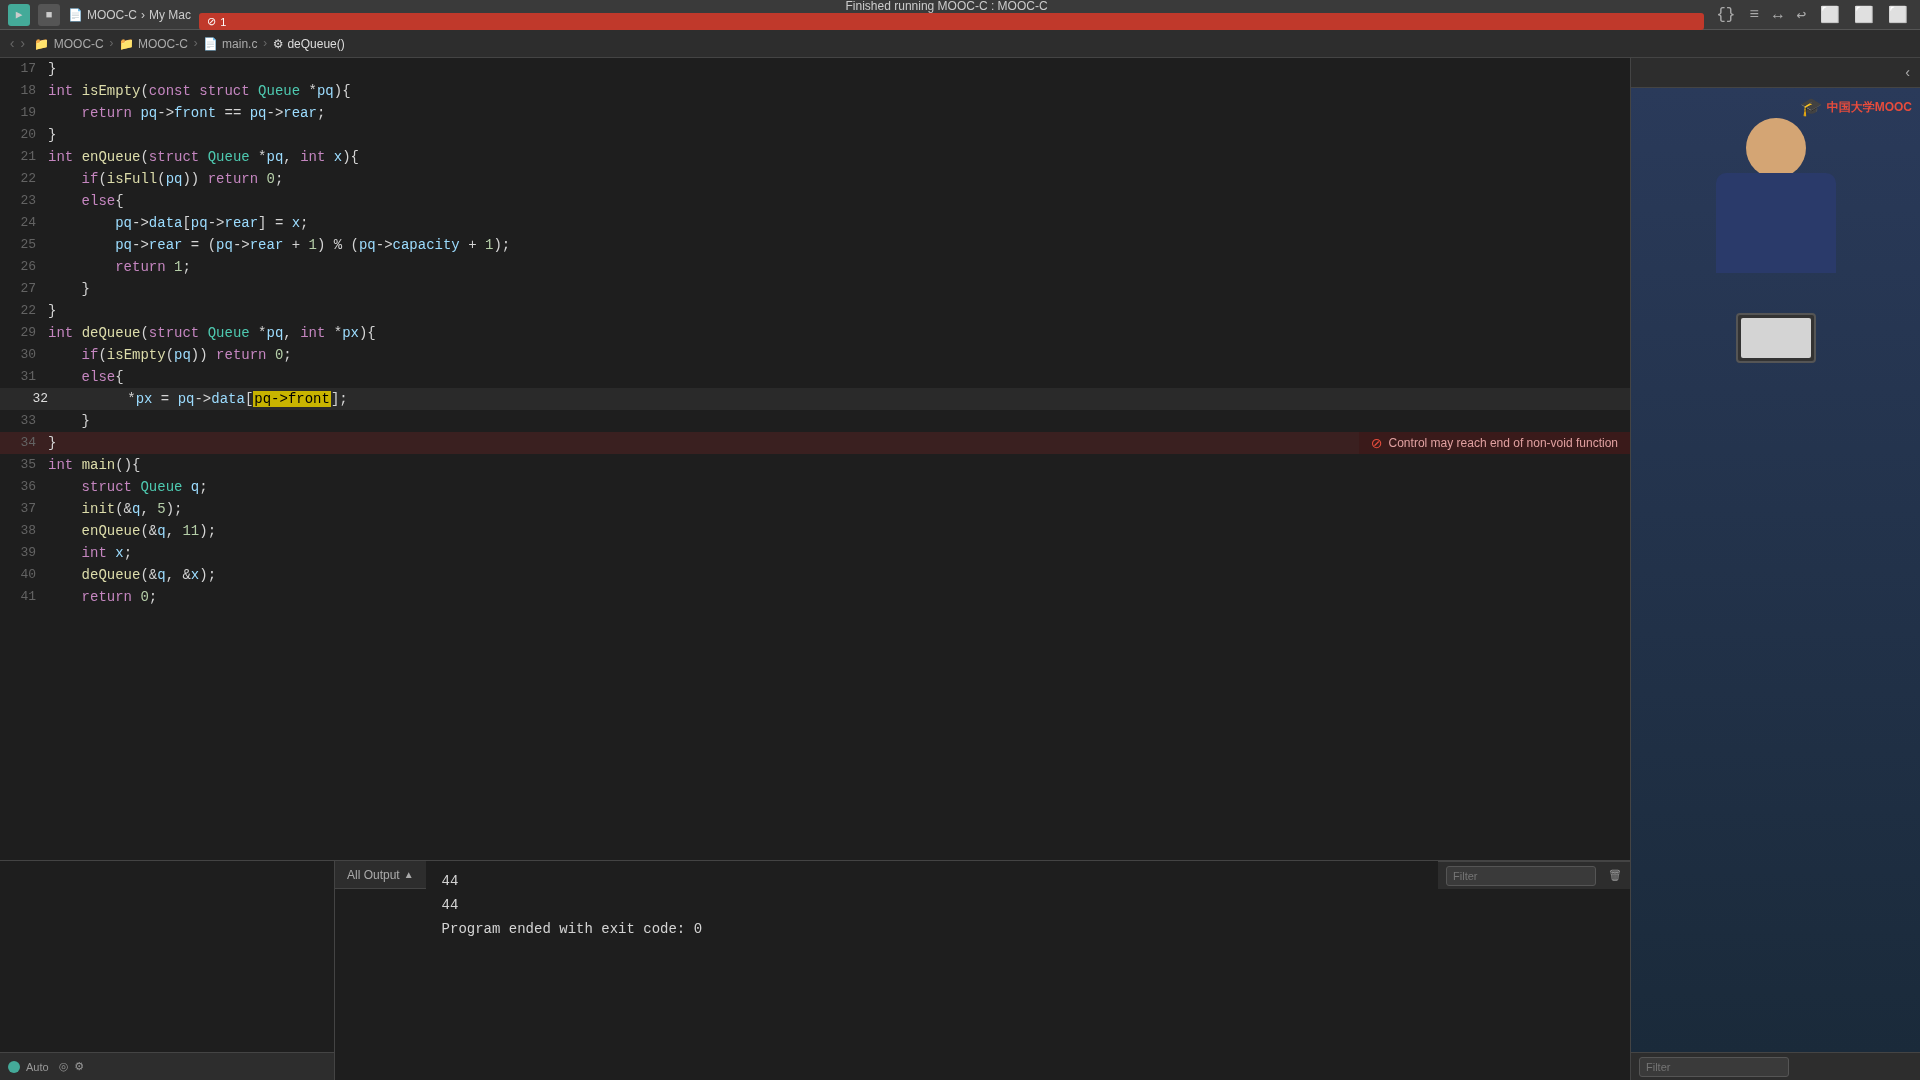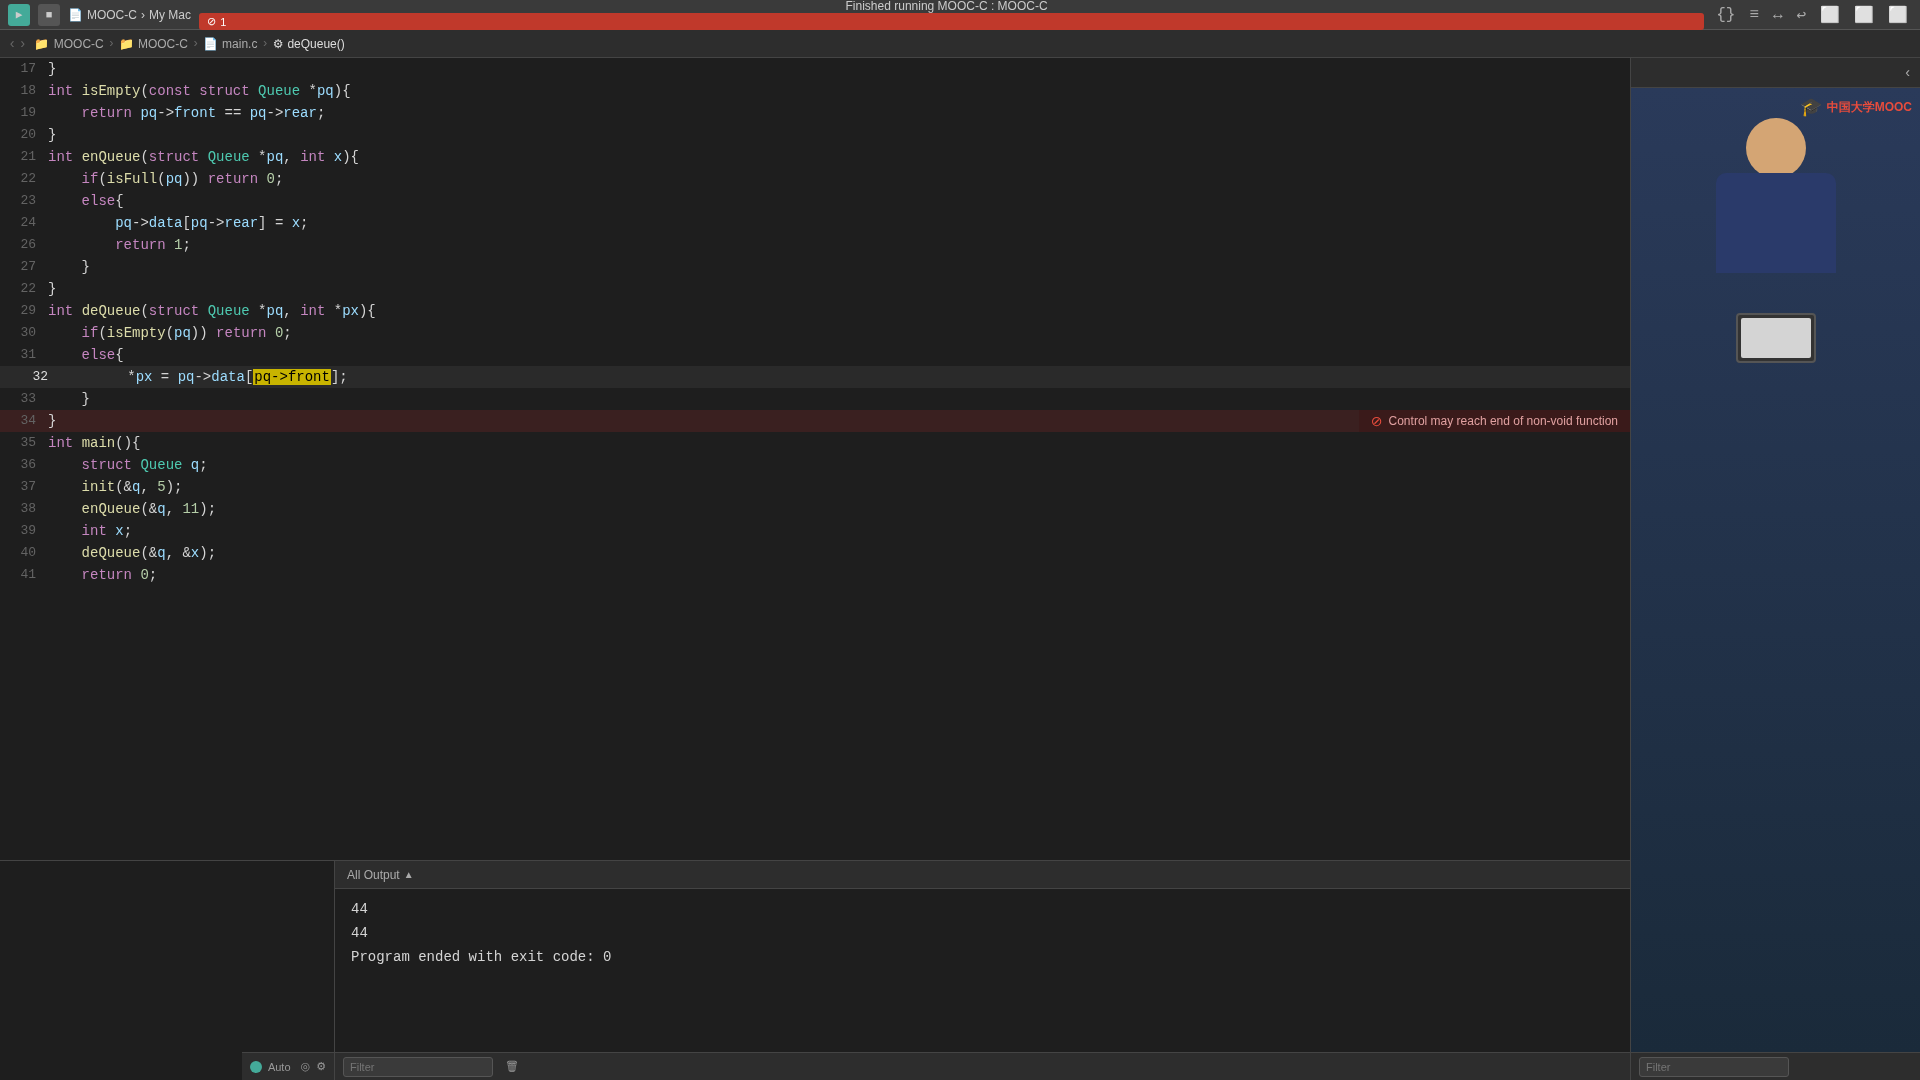--- a/index.html
+++ b/index.html
@@ -276,29 +276,29 @@
       border-top: 1px solid #444;
       display: flex;
       flex-shrink: 0;
     }
 
     .bottom-left {
       width: 335px;
       background: #1e1e1e;
       border-right: 1px solid #444;
       display: flex;
+      flex-direction: column;
+      flex-shrink: 0;
+    }
+
+    .bottom-right {
+      flex: 1;
+      background: #1e1e1e;
+      display: flex;
       flex-direction: row;
-      flex-shrink: 0;
-    }
-
-    .bottom-right {
-      flex: 1;
-      background: #1e1e1e;
-      display: flex;
-      flex-direction: column;
     }
 
     .output-content {
       flex: 1;
       padding: 8px 16px;
       color: #d4d4d4;
       font-size: 14px;
       overflow-y: auto;
     }
     .output-content .out-line {
@@ -476,20 +476,24 @@
       <div class="code-line">
         <div class="line-number">23</div>
         <div class="line-content">    <span class="kw">else</span>{</div>
       </div>
 
       <div class="code-line">
         <div class="line-number">24</div>
         <div class="line-content">        <span class="var">pq</span>-&gt;<span class="field">data</span>[<span class="var">pq</span>-&gt;<span class="field">rear</span>] = <span class="var">x</span>;</div>
       </div>
 
+      <div class="code-line">
+        <div class="line-number">25</div>
+        <div class="line-content">        <span class="var">pq</span>-&gt;<span class="field">rear</span> = (<span class="var">pq</span>-&gt;<span class="field">rear</span> + <span class="num">1</span>) % (<span class="var">pq</span>-&gt;<span class="field">capacity</span> + <span class="num">1</span>);</div>
+      </div>
 
       <div class="code-line">
         <div class="line-number">26</div>
         <div class="line-content">        <span class="kw">return</span> <span class="num">1</span>;</div>
       </div>
 
       <div class="code-line">
         <div class="line-number">27</div>
         <div class="line-content">    }</div>
       </div>

